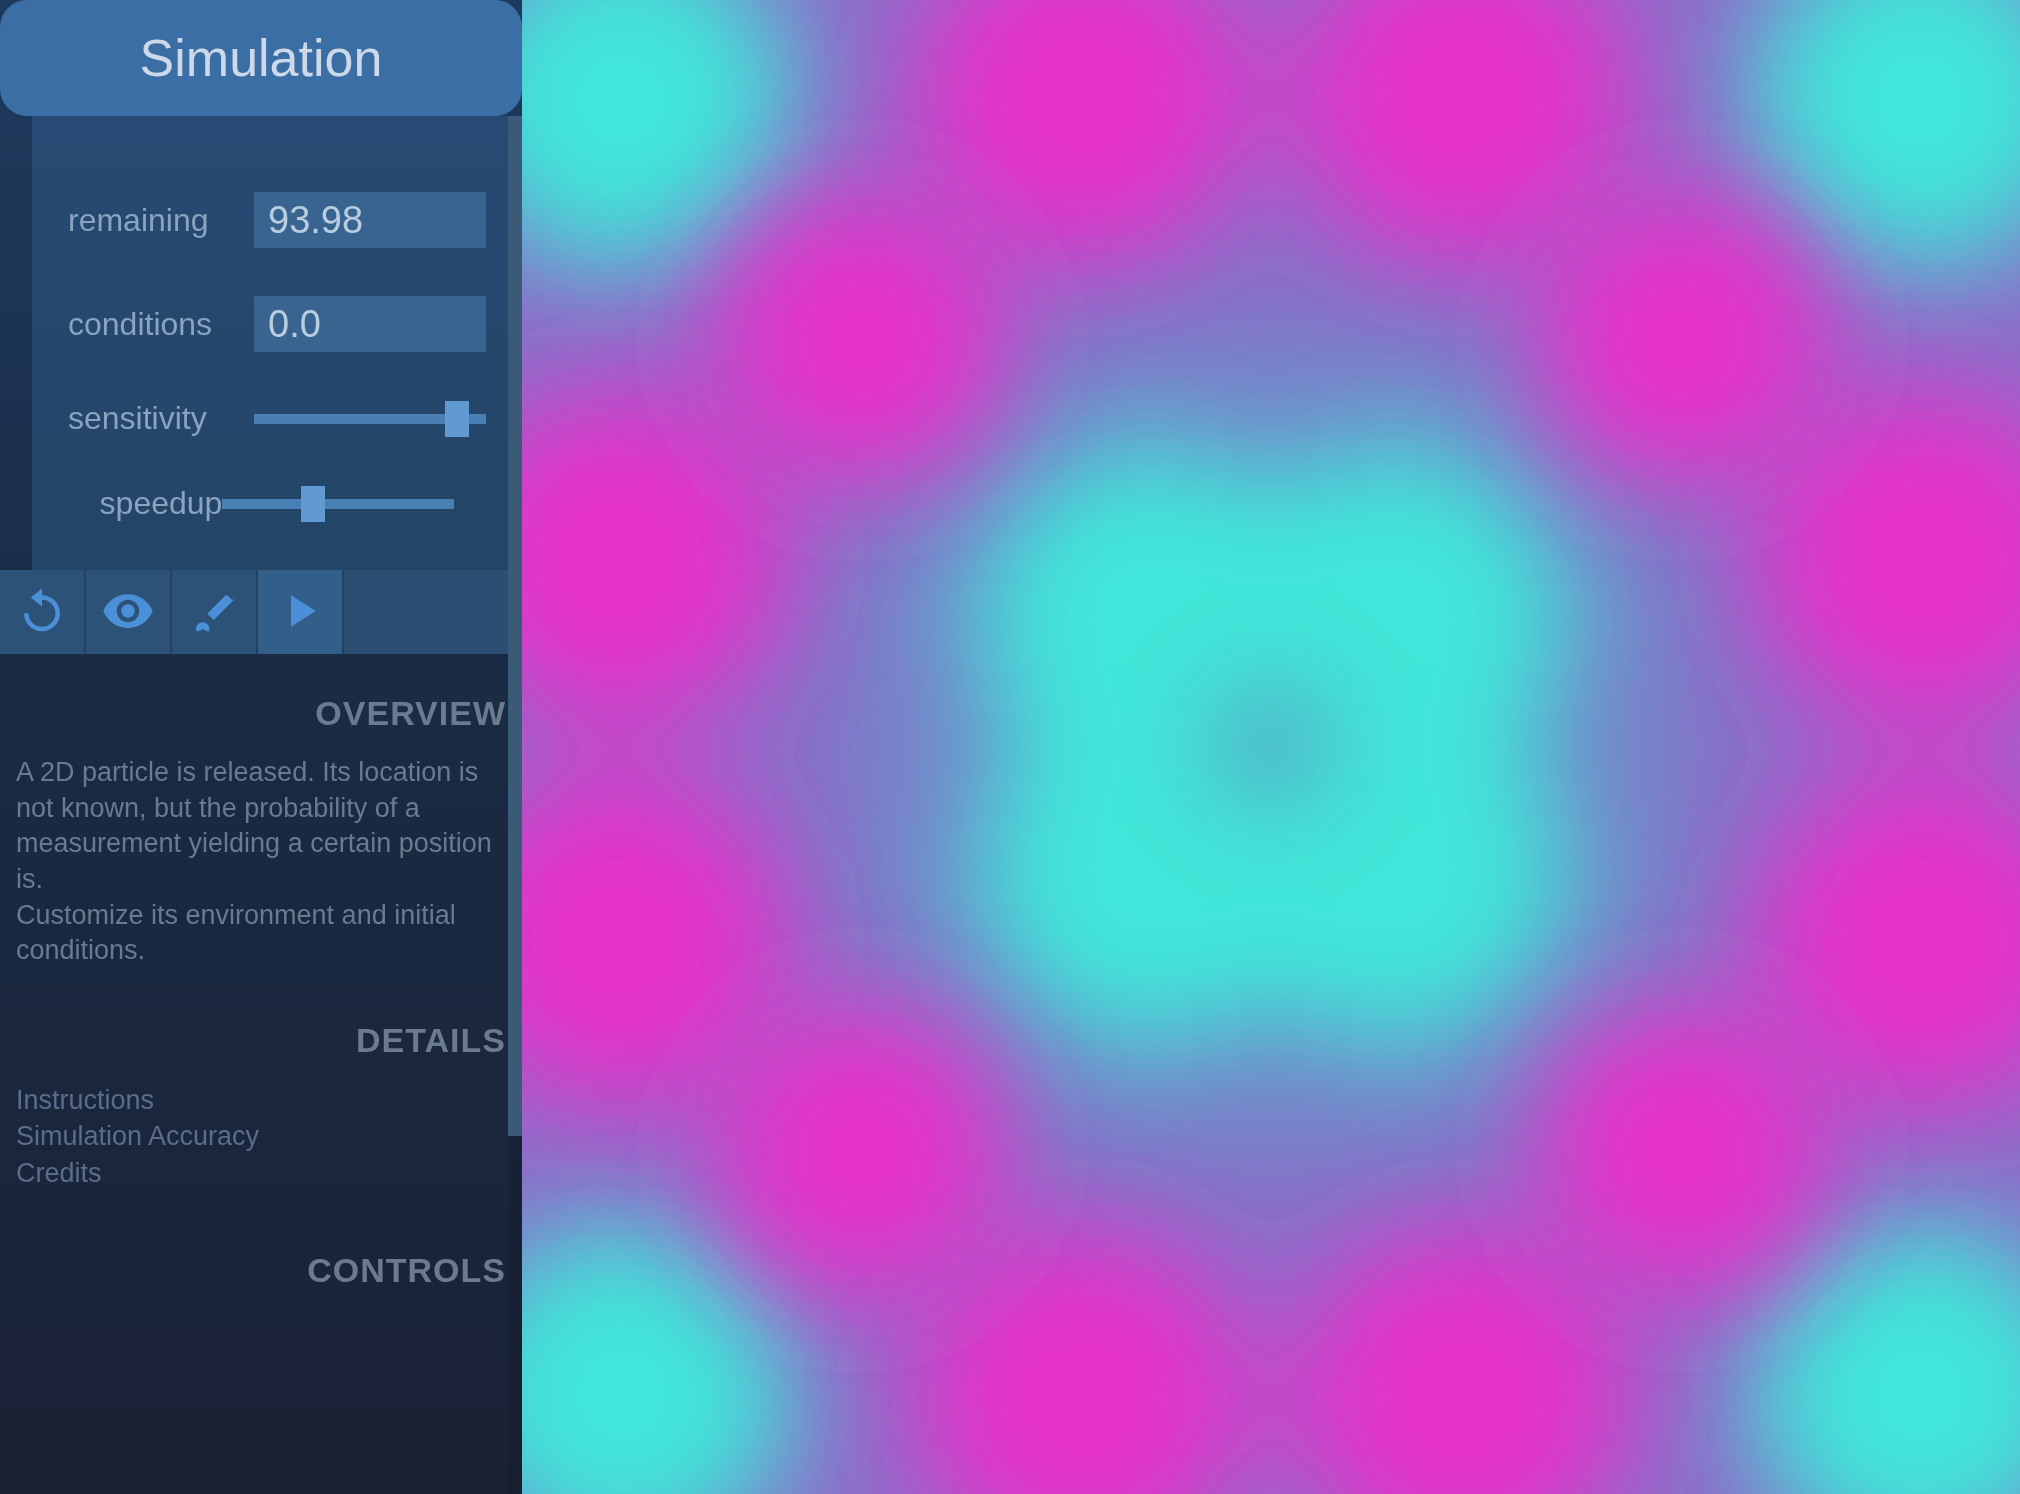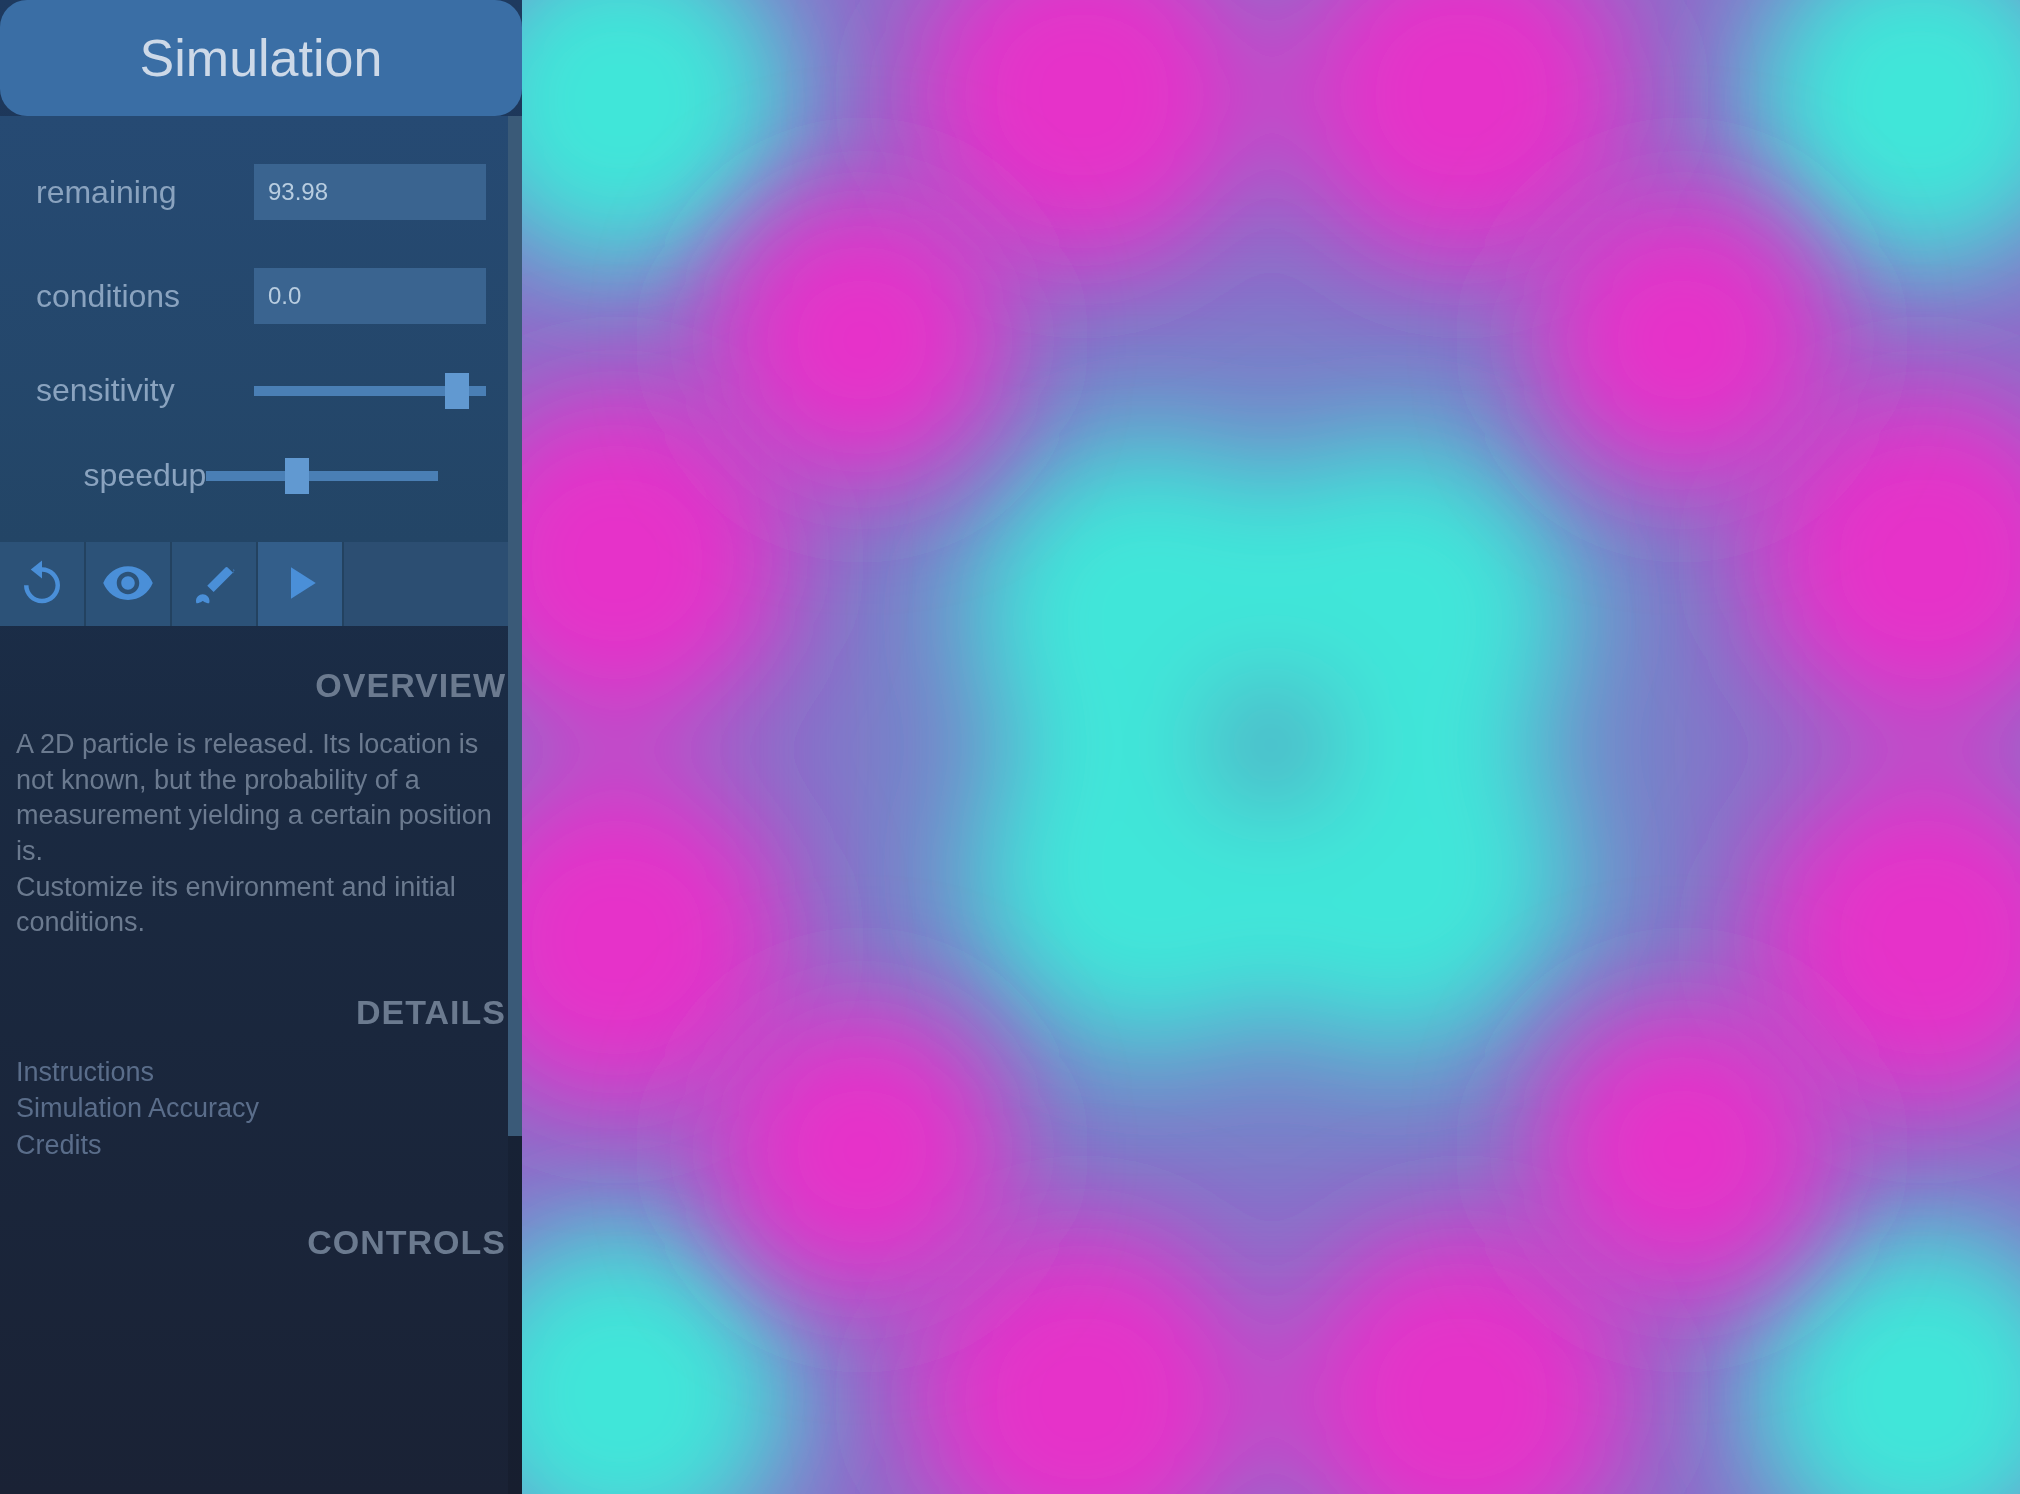--- a/index.html
+++ b/index.html
@@ -27,40 +27,41 @@
     justify-content: center;
     border-radius: 27px;
   }
   .title-bar h1 {
     color: #cdd9e8;
     font-size: 52px;
     font-weight: 400;
   }
   .controls-panel {
     background: linear-gradient(180deg, #264a73 0%, #234566 100%);
-    padding: 48px 36px 30px 36px;
+    padding: 76px 36px 30px 36px;
+    margin-left: 32px;
   }
   .control-row {
     display: flex;
     align-items: center;
     justify-content: space-between;
     margin-bottom: 48px;
   }
   .control-row:last-child { margin-bottom: 18px; justify-content: center; }
   .control-label {
     color: #8aa3bf;
     font-size: 32px;
   }
   .control-input {
     width: 232px;
     height: 56px;
     background: #3a6490;
     border: none;
     color: #b8cde0;
-    font-size: 24px;
+    font-size: 38px;
     padding: 0 14px;
     outline: none;
   }
   .slider-wrap {
     width: 232px;
     display: flex;
     align-items: center;
   }
   .slider {
     -webkit-appearance: none;

